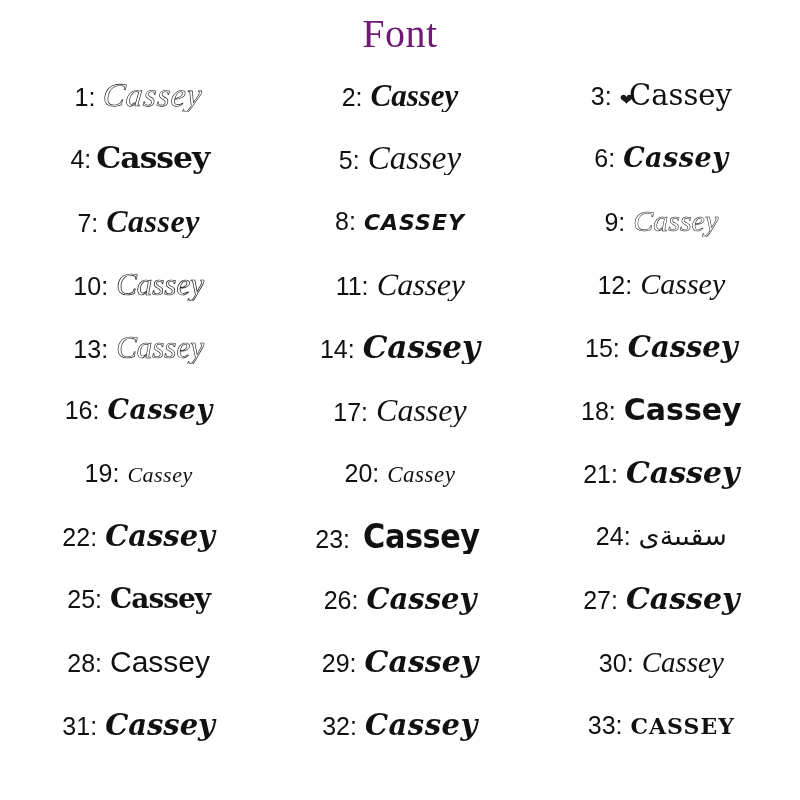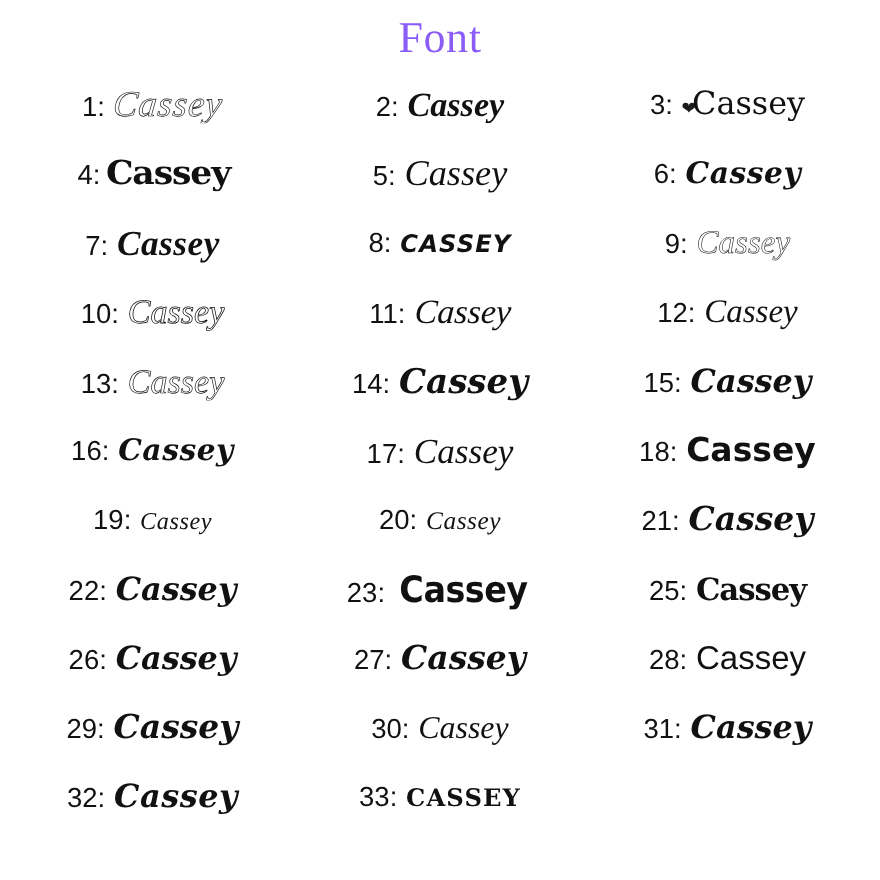--- a/index.html
+++ b/index.html
@@ -22,21 +22,21 @@
     padding: 0 8px;
   }
   #title {
     text-align: center;
     font-family: "Liberation Serif", serif;
     font-size: 40px;
     line-height: 1;
     padding-top: 14px;
     padding-bottom: 10px;
     letter-spacing: 0.5px;
-    color: #8b5cf6;
+    color: #701a75;
   }
   #grid {
     display: grid;
     grid-template-columns: 1fr 1fr 1fr;
     grid-auto-rows: 63px;
     align-items: center;
   }
   .cell {
     display: flex;
     align-items: baseline;
@@ -219,20 +219,24 @@
     <div class="cell">
       <span class="num">22:</span>
       <span class="sample s22">Cassey</span>
     </div>
 
     <div class="cell">
       <span class="num">23:</span>
       <span class="sample s23">Cassey</span>
     </div>
 
+    <div class="cell">
+      <span class="num">24:</span>
+      <span class="sample s24">سقىىةى</span>
+    </div>
 
     <div class="cell">
       <span class="num">25:</span>
       <span class="sample s25">Cassey</span>
     </div>
 
     <div class="cell">
       <span class="num">26:</span>
       <span class="sample s26">Cassey</span>
     </div>

